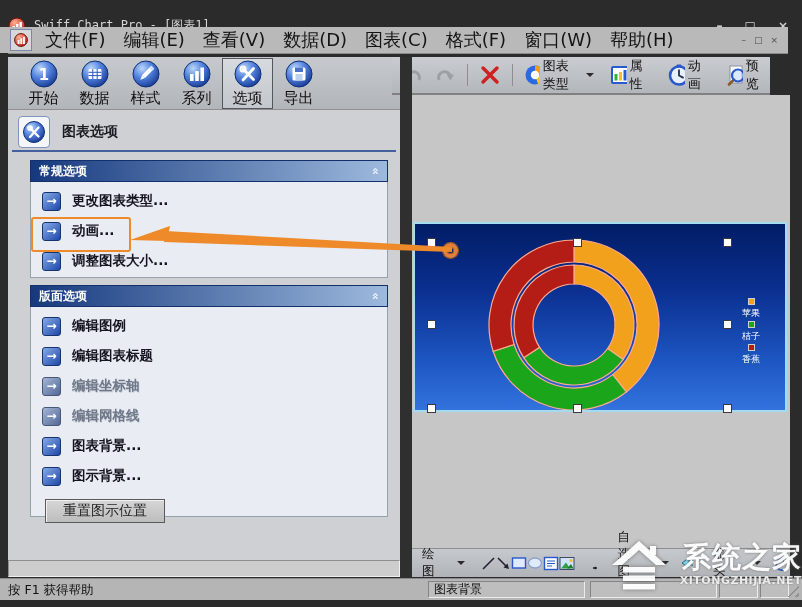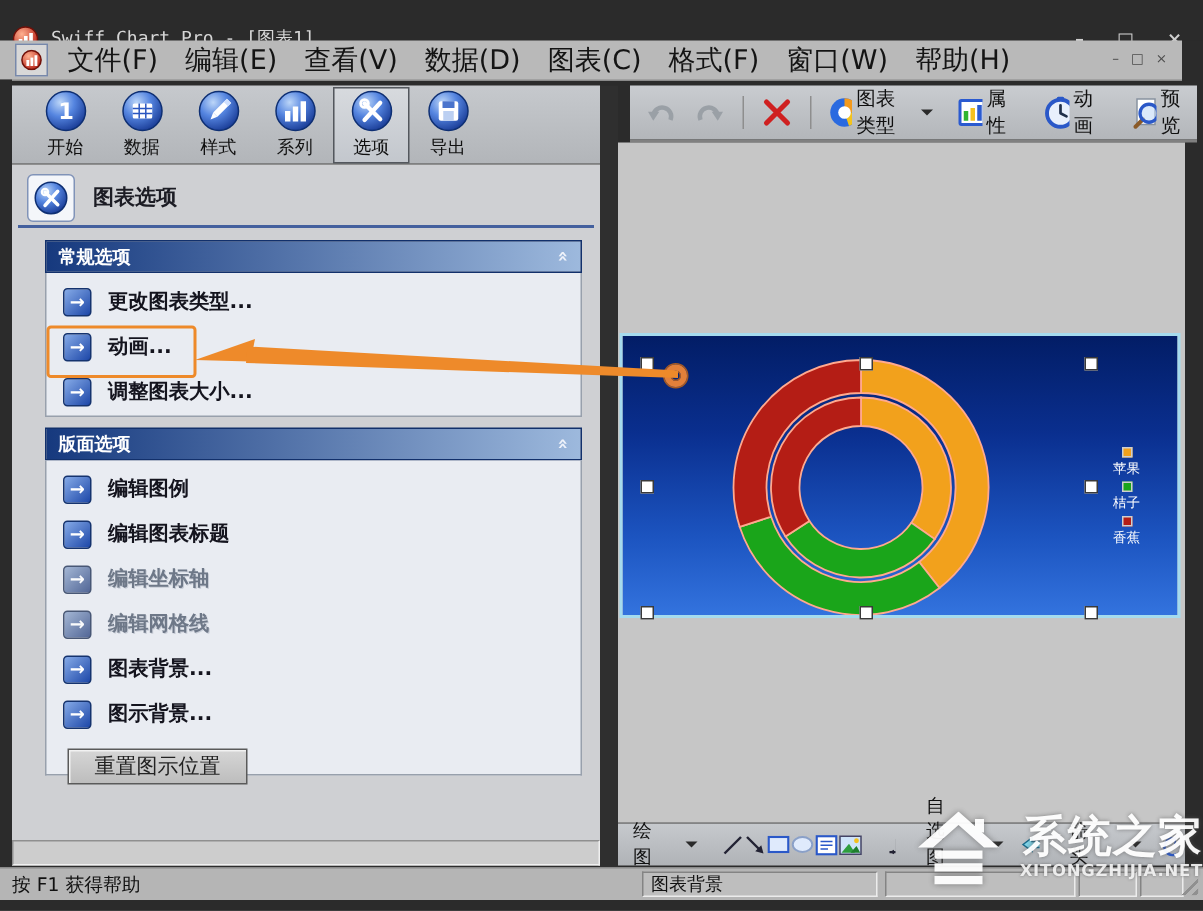--- a/index.html
+++ b/index.html
@@ -13,24 +13,24 @@
   .win-controls span{color:#cfcfcf;font-size:12px;font-weight:bold;cursor:default;}
   
   .menubar{left:0;top:27px;width:788px;height:26px;background:#b9b9b9;display:flex;align-items:center;border-bottom:1px solid #8a8a8a;}
   .menu-item{font-size:18px;color:#141414;padding:0 9px;cursor:default;}
   .mdi-controls{position:absolute;right:10px;top:0;height:26px;display:flex;align-items:center;gap:8px;}
   .mdi-controls span{color:#4d4d4d;font-size:9px;}
   .appicon-box{width:20px;height:20px;margin:0 4px 0 10px;background:#d8d8d8;border:1px solid #7788aa;display:flex;align-items:center;justify-content:center;}
   
   .main-toolbar{left:8px;top:57px;width:392px;height:53px;background:linear-gradient(#c6c9cd,#b2b5b9);display:flex;align-items:center;padding-left:10px;box-sizing:border-box;border-bottom:1px solid #8f8f8f;}
   .tb-btn{width:49px;height:49px;display:flex;flex-direction:column;align-items:center;justify-content:center;border:1px solid transparent;cursor:default;}
-  .tb-btn .tb-label{font-size:12px;color:#101010;margin-top:1px;}
+  .tb-btn .tb-label{font-size:15px;color:#101010;margin-top:1px;}
   .tb-btn.active{background:linear-gradient(#d7dade,#c3c7cd);border:1px solid #53575d;}
   
-  .edit-toolbar{left:420px;top:57px;width:378px;height:38px;background:linear-gradient(#c9ccd0,#b3b6ba);display:flex;align-items:center;border-bottom:2px solid #808080;box-sizing:border-box;}
+  .edit-toolbar{left:392px;top:57px;width:378px;height:38px;background:linear-gradient(#c9ccd0,#b3b6ba);display:flex;align-items:center;border-bottom:2px solid #808080;box-sizing:border-box;}
   .etb-group{display:flex;align-items:center;gap:2px;margin-left:6px;}
   .etb-sep{width:1px;height:22px;background:#8e8e8e;margin:0 7px;}
   .etb-btn{display:flex;align-items:center;gap:3px;padding:2px 4px;cursor:default;}
   .etb-label{font-size:13px;color:#101010;}
   .caret{width:0;height:0;border-left:4px solid transparent;border-right:4px solid transparent;border-top:4px solid #2a2a2a;margin-left:2px;}
   
   .left-panel{left:8px;top:110px;width:392px;height:450px;background:#cfd0d3;}
   .panel-header{position:absolute;left:10px;top:6px;display:flex;align-items:center;gap:12px;}
   .panel-hicon{width:30px;height:30px;background:#f4f6fa;border:1px solid #8093b8;border-radius:4px;display:flex;align-items:center;justify-content:center;}
   .panel-title{font-size:14px;font-weight:bold;color:#1c1c24;}

